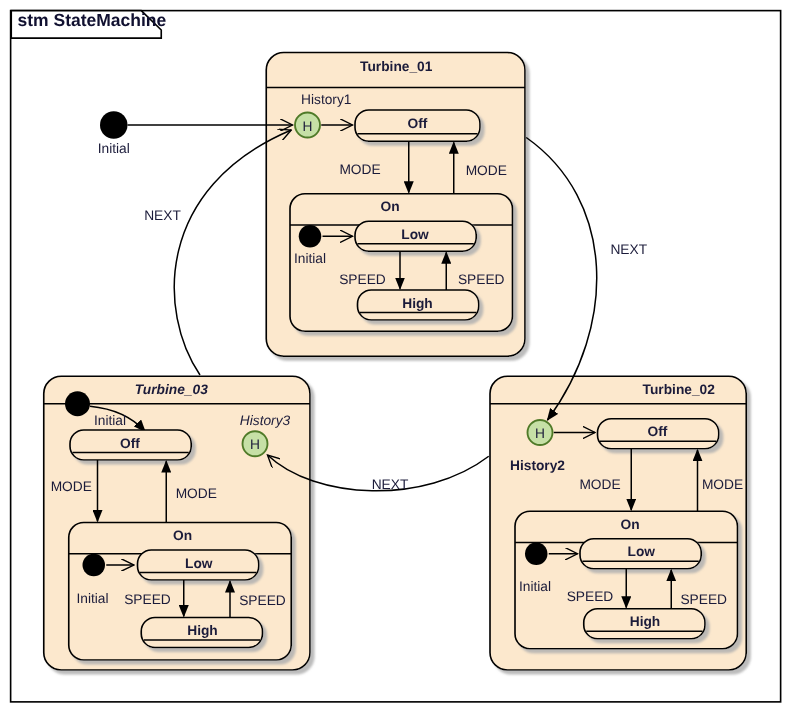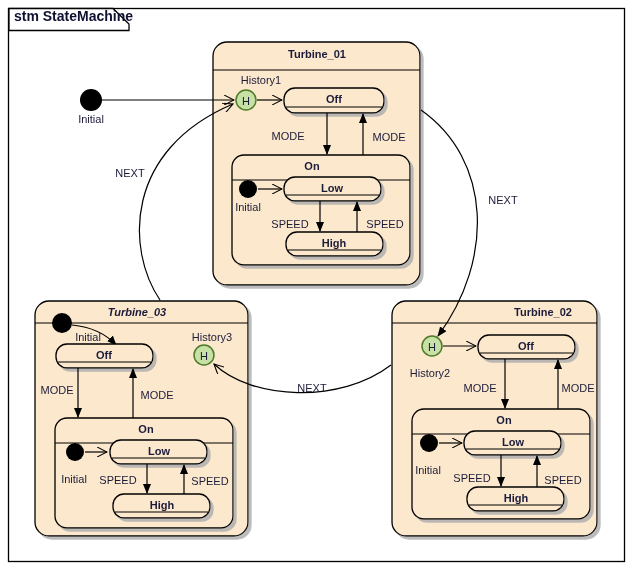--- a/index.html
+++ b/index.html
@@ -173,34 +173,34 @@
   <div class="lbl ctr" style="left:288px;top:130px;">MODE</div>
   <div class="lbl ctr" style="left:389px;top:131px;">MODE</div>
   <div class="lbl b ctr" style="left:312px;top:160px;">On</div>
   <div class="lbl ctr" style="left:248px;top:201px;">Initial</div>
   <div class="lbl b ctr" style="left:332px;top:182px;">Low</div>
   <div class="lbl ctr" style="left:290px;top:218px;">SPEED</div>
   <div class="lbl ctr" style="left:385px;top:218px;">SPEED</div>
   <div class="lbl b ctr" style="left:334px;top:237px;">High</div>
 
   <div class="lbl b ctr" style="left:495px;top:306px;margin-left:48px;">Turbine_02</div>
-  <div class="lbl ctr" style="left:430px;top:367px;">History2</div>
+  <div class="lbl ctr" style="left:430px;top:367px;font-weight:bold;">History2</div>
   <div class="lbl b ctr" style="left:526px;top:340px;">Off</div>
   <div class="lbl ctr" style="left:480px;top:382px;">MODE</div>
   <div class="lbl ctr" style="left:578px;top:382px;">MODE</div>
   <div class="lbl b ctr" style="left:504px;top:414px;">On</div>
   <div class="lbl ctr" style="left:428px;top:464px;">Initial</div>
   <div class="lbl b ctr" style="left:513px;top:436px;">Low</div>
   <div class="lbl ctr" style="left:472px;top:472px;">SPEED</div>
   <div class="lbl ctr" style="left:563px;top:474px;">SPEED</div>
   <div class="lbl b ctr" style="left:516px;top:492px;">High</div>
 
   <div class="lbl b ctr" style="left:137px;top:306px;font-style:italic;">Turbine_03</div>
   <div class="lbl ctr" style="left:88px;top:331px;">Initial</div>
-  <div class="lbl ctr" style="left:212px;top:331px;">History3</div>
+  <div class="lbl ctr" style="left:212px;top:331px;font-style:italic;">History3</div>
   <div class="lbl b ctr" style="left:104px;top:349px;">Off</div>
   <div class="lbl ctr" style="left:57px;top:384px;">MODE</div>
   <div class="lbl ctr" style="left:157px;top:389px;">MODE</div>
   <div class="lbl b ctr" style="left:146px;top:423px;">On</div>
   <div class="lbl ctr" style="left:74px;top:473px;">Initial</div>
   <div class="lbl b ctr" style="left:159px;top:445px;">Low</div>
   <div class="lbl ctr" style="left:118px;top:474px;">SPEED</div>
   <div class="lbl ctr" style="left:210px;top:475px;">SPEED</div>
   <div class="lbl b ctr" style="left:162px;top:499px;">High</div>
 

